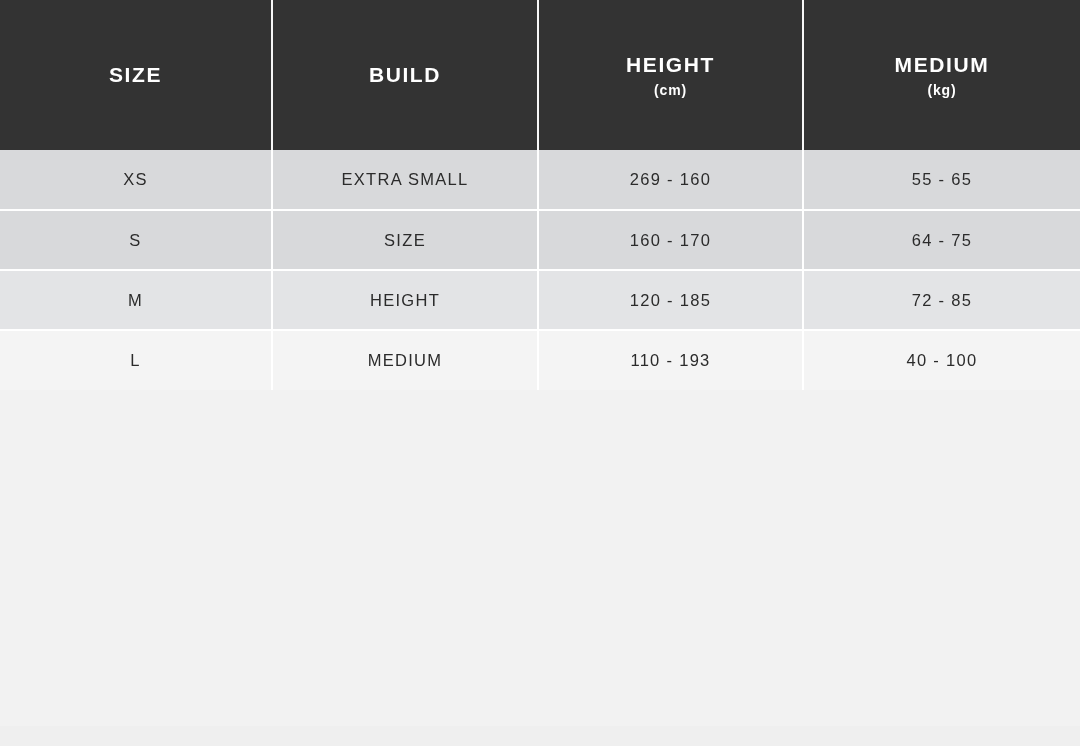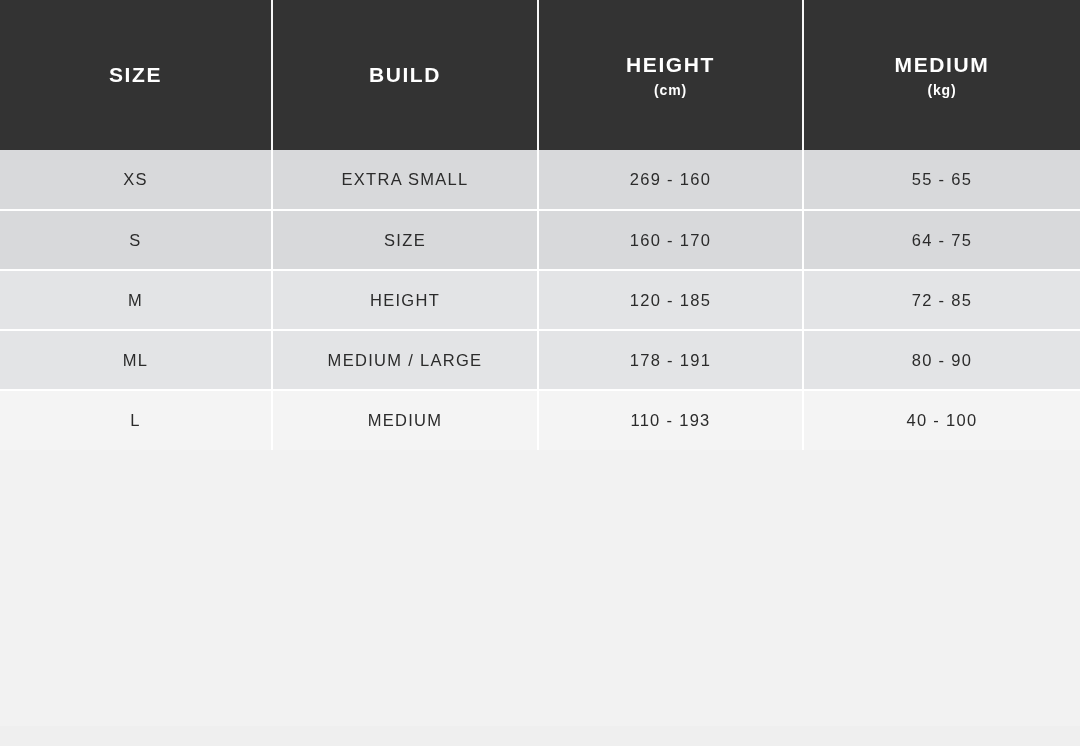--- a/index.html
+++ b/index.html
@@ -124,26 +124,20 @@
         <td>SIZE</td>
         <td>160 - 170</td>
         <td>64 - 75</td>
       </tr>
       <tr class="shade-mid">
         <td>M</td>
         <td>HEIGHT</td>
         <td>120 - 185</td>
         <td>72 - 85</td>
       </tr>
-      <tr class="shade-mid">
-        <td>ML</td>
-        <td>MEDIUM / LARGE</td>
-        <td>178 - 191</td>
-        <td>80 - 90</td>
-      </tr>
       <tr class="shade-light">
         <td>L</td>
         <td>MEDIUM</td>
         <td>110 - 193</td>
         <td>40 - 100</td>
       </tr>
     </tbody>
   </table>
   <div class="bottom-strip"></div>
 </div>

